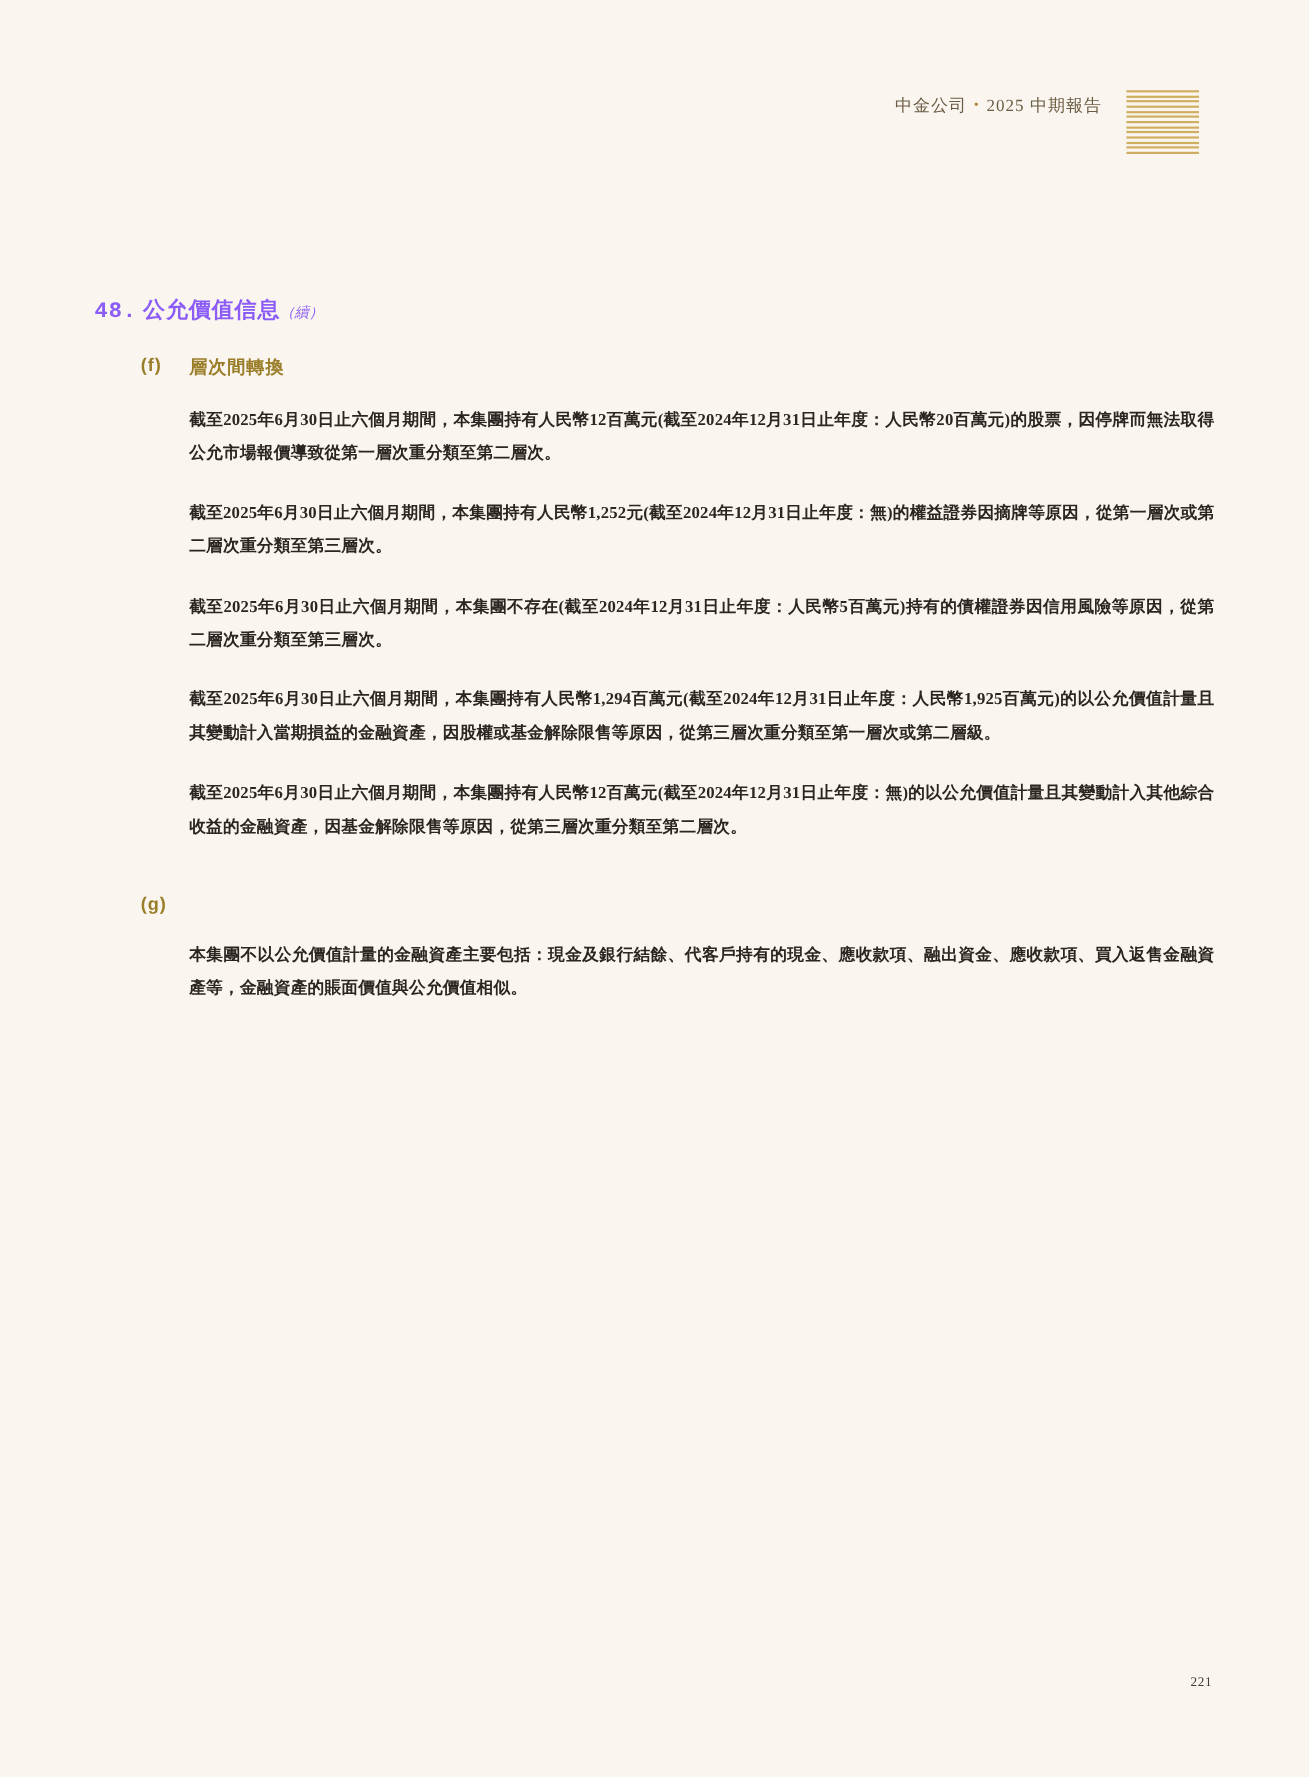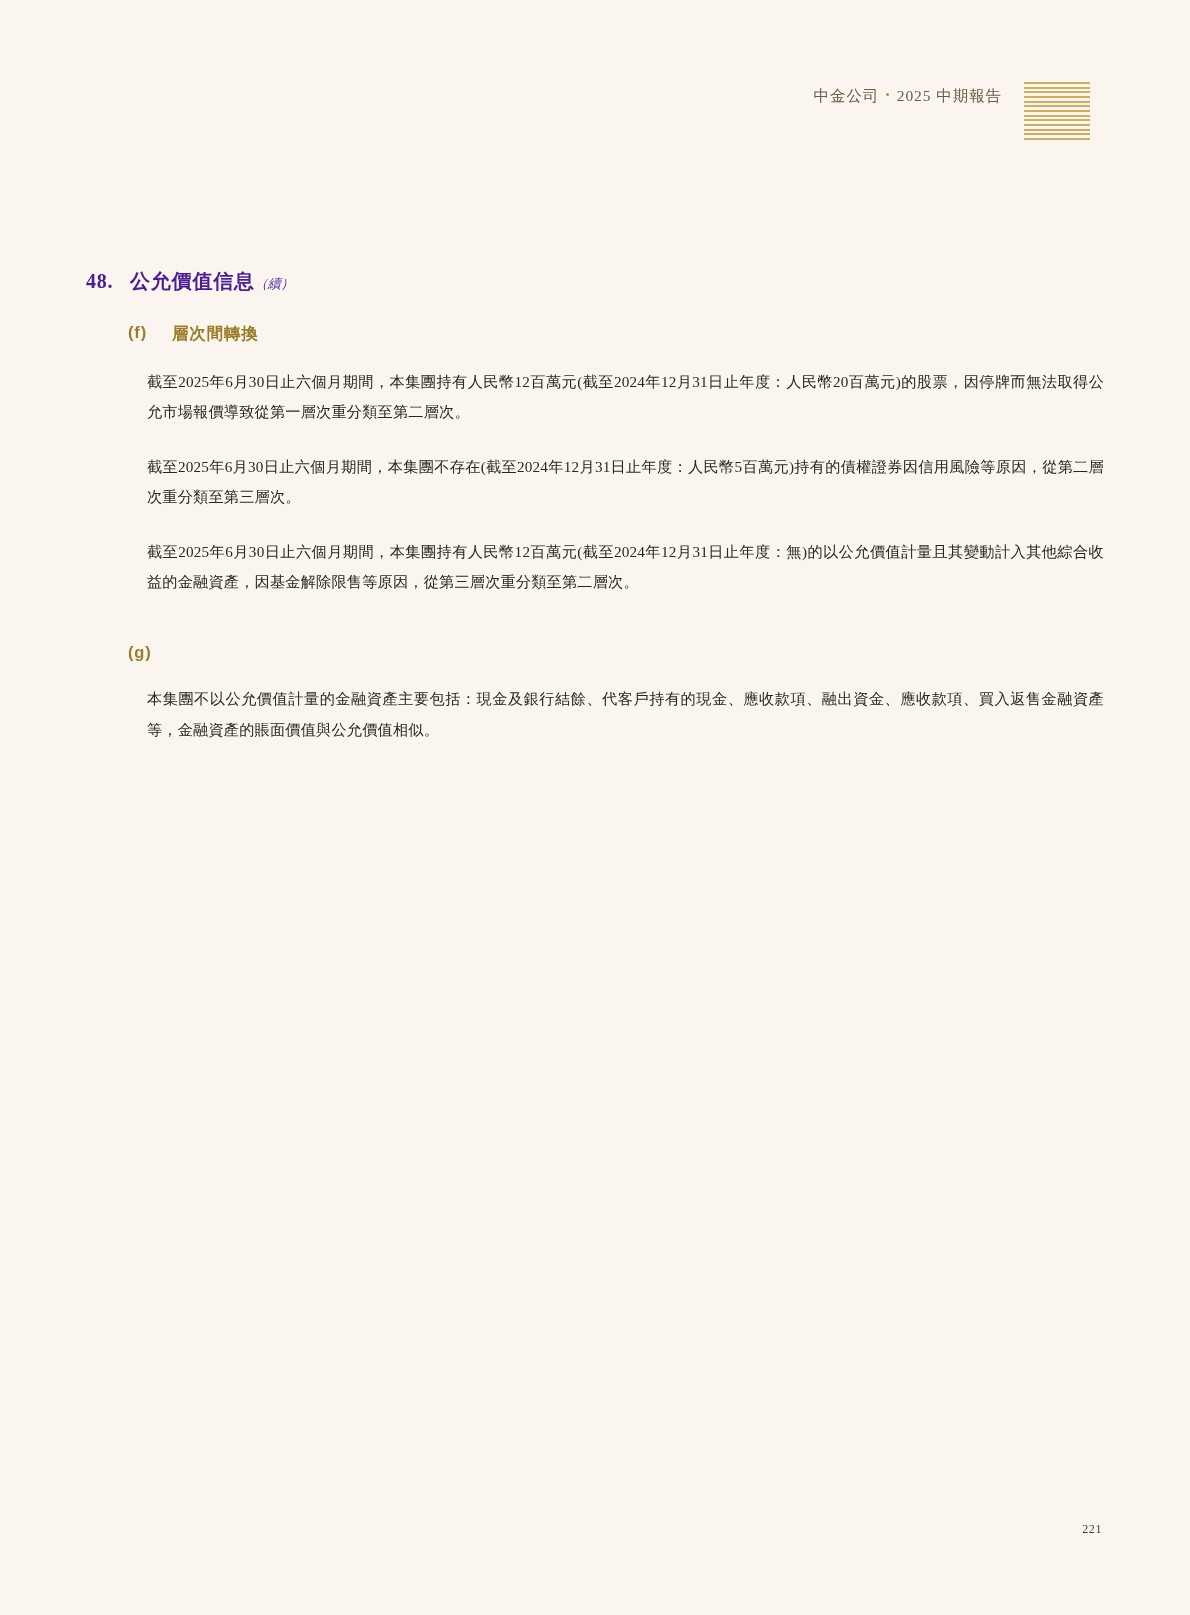--- a/index.html
+++ b/index.html
@@ -64,24 +64,24 @@
   .content {
     position: absolute;
     left: 86px;
     right: 86px;
     top: 268px;
   }
 
   h1.section-title {
     font-size: 20px;
     font-weight: bold;
-    color: #4c1d95;
+    color: #8b5cf6;
     margin: 0 0 28px 0;
     letter-spacing: 0.04em;
-    font-family: Liberation Serif, serif;
+    font-family: Liberation Mono, monospace;
   }
   h1.section-title .num {
     display: inline-block;
     width: 44px;
   }
   h1.section-title .cont {
     font-size: 13px;
     font-style: italic;
     font-weight: normal;
     letter-spacing: 0;
@@ -100,21 +100,22 @@
     display: flex;
     font-family: "Liberation Sans", sans-serif;
   }
   h2.sub-title .letter {
     display: inline-block;
     width: 44px;
     flex: 0 0 44px;
   }
 
   .body-block {
-    margin-left: 19px;
+    margin-left: 44px;
+    font-weight: bold;
   }
   p.para {
     font-size: 15.2px;
     line-height: 2.0;
     margin: 0 0 24px 0;
     text-align: justify;
     text-justify: inter-ideograph;
     letter-spacing: 0.012em;
     color: #2b2621;
   }
@@ -164,21 +165,23 @@
       <span class="num">48.</span><span>公允價值信息</span><span class="cont">（續）</span>
     </h1>
 
     <div class="sub">
       <h2 class="sub-title">
         <span class="letter">(f)</span>
         <span>層次間轉換</span>
       </h2>
       <div class="body-block">
         <p class="para">截至2025年6月30日止六個月期間，本集團持有人民幣12百萬元(截至2024年12月31日止年度：人民幣20百萬元)的股票，因停牌而無法取得公允市場報價導致從第一層次重分類至第二層次。</p>
+        <p class="para">截至2025年6月30日止六個月期間，本集團持有人民幣1,252元(截至2024年12月31日止年度：無)的權益證券因摘牌等原因，從第一層次或第二層次重分類至第三層次。</p>
         <p class="para">截至2025年6月30日止六個月期間，本集團不存在(截至2024年12月31日止年度：人民幣5百萬元)持有的債權證券因信用風險等原因，從第二層次重分類至第三層次。</p>
+        <p class="para">截至2025年6月30日止六個月期間，本集團持有人民幣1,294百萬元(截至2024年12月31日止年度：人民幣1,925百萬元)的以公允價值計量且其變動計入當期損益的金融資產，因股權或基金解除限售等原因，從第三層次重分類至第一層次或第二層級。</p>
         <p class="para">截至2025年6月30日止六個月期間，本集團持有人民幣12百萬元(截至2024年12月31日止年度：無)的以公允價值計量且其變動計入其他綜合收益的金融資產，因基金解除限售等原因，從第三層次重分類至第二層次。</p>
       </div>
     </div>
 
     <div class="sub gap-g">
       <h2 class="sub-title">
         <span class="letter">(g)</span>
       </h2>
       <div class="body-block">
         <p class="para">本集團不以公允價值計量的金融資產主要包括：現金及銀行結餘、代客戶持有的現金、應收款項、融出資金、應收款項、買入返售金融資產等，金融資產的賬面價值與公允價值相似。</p>

